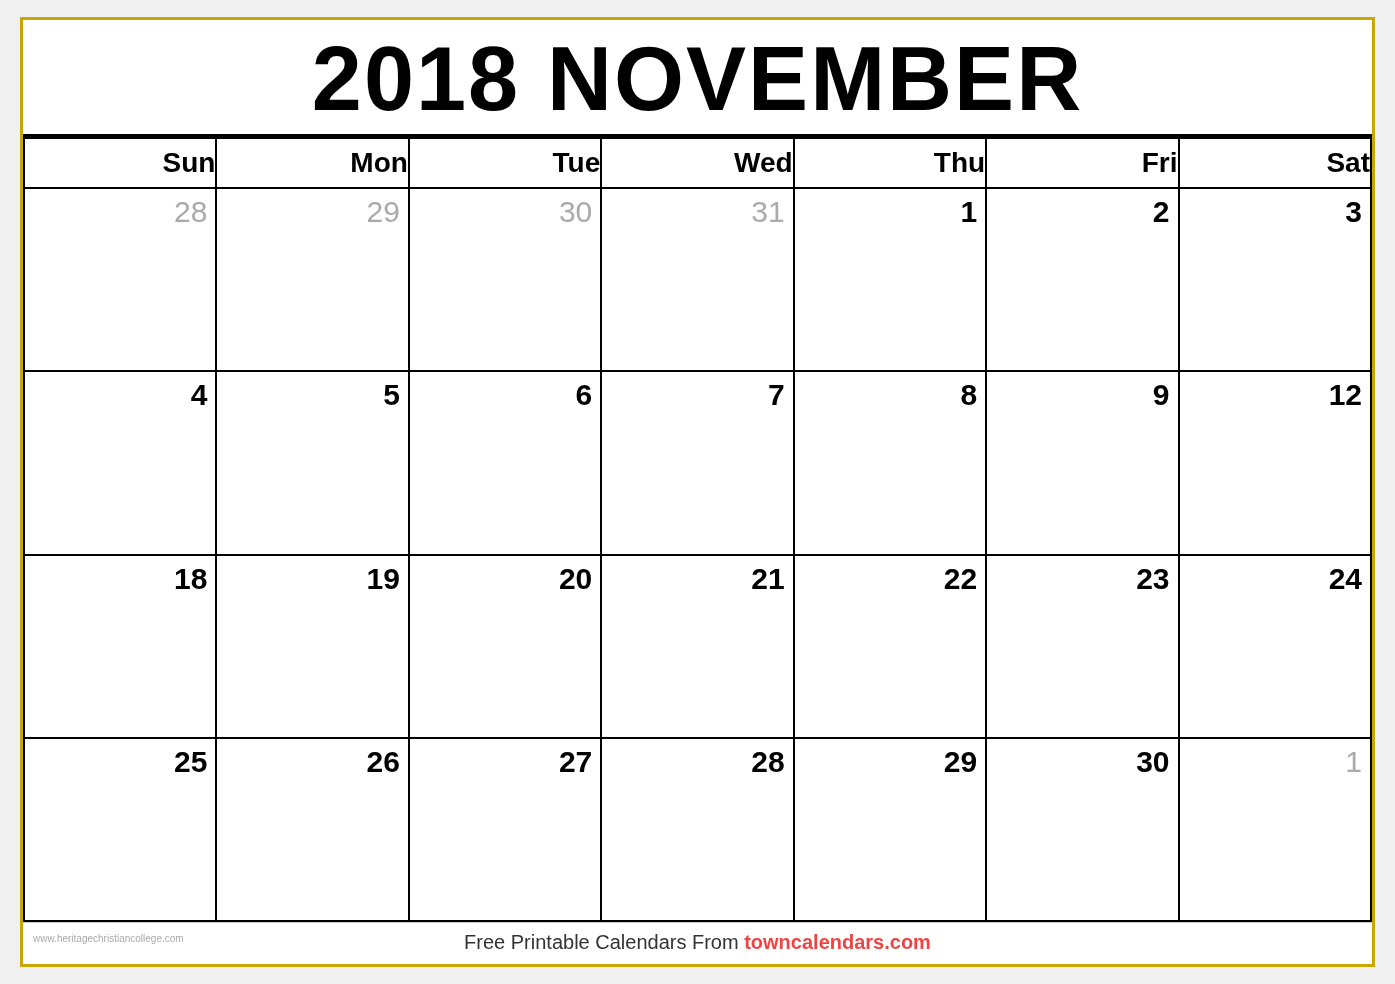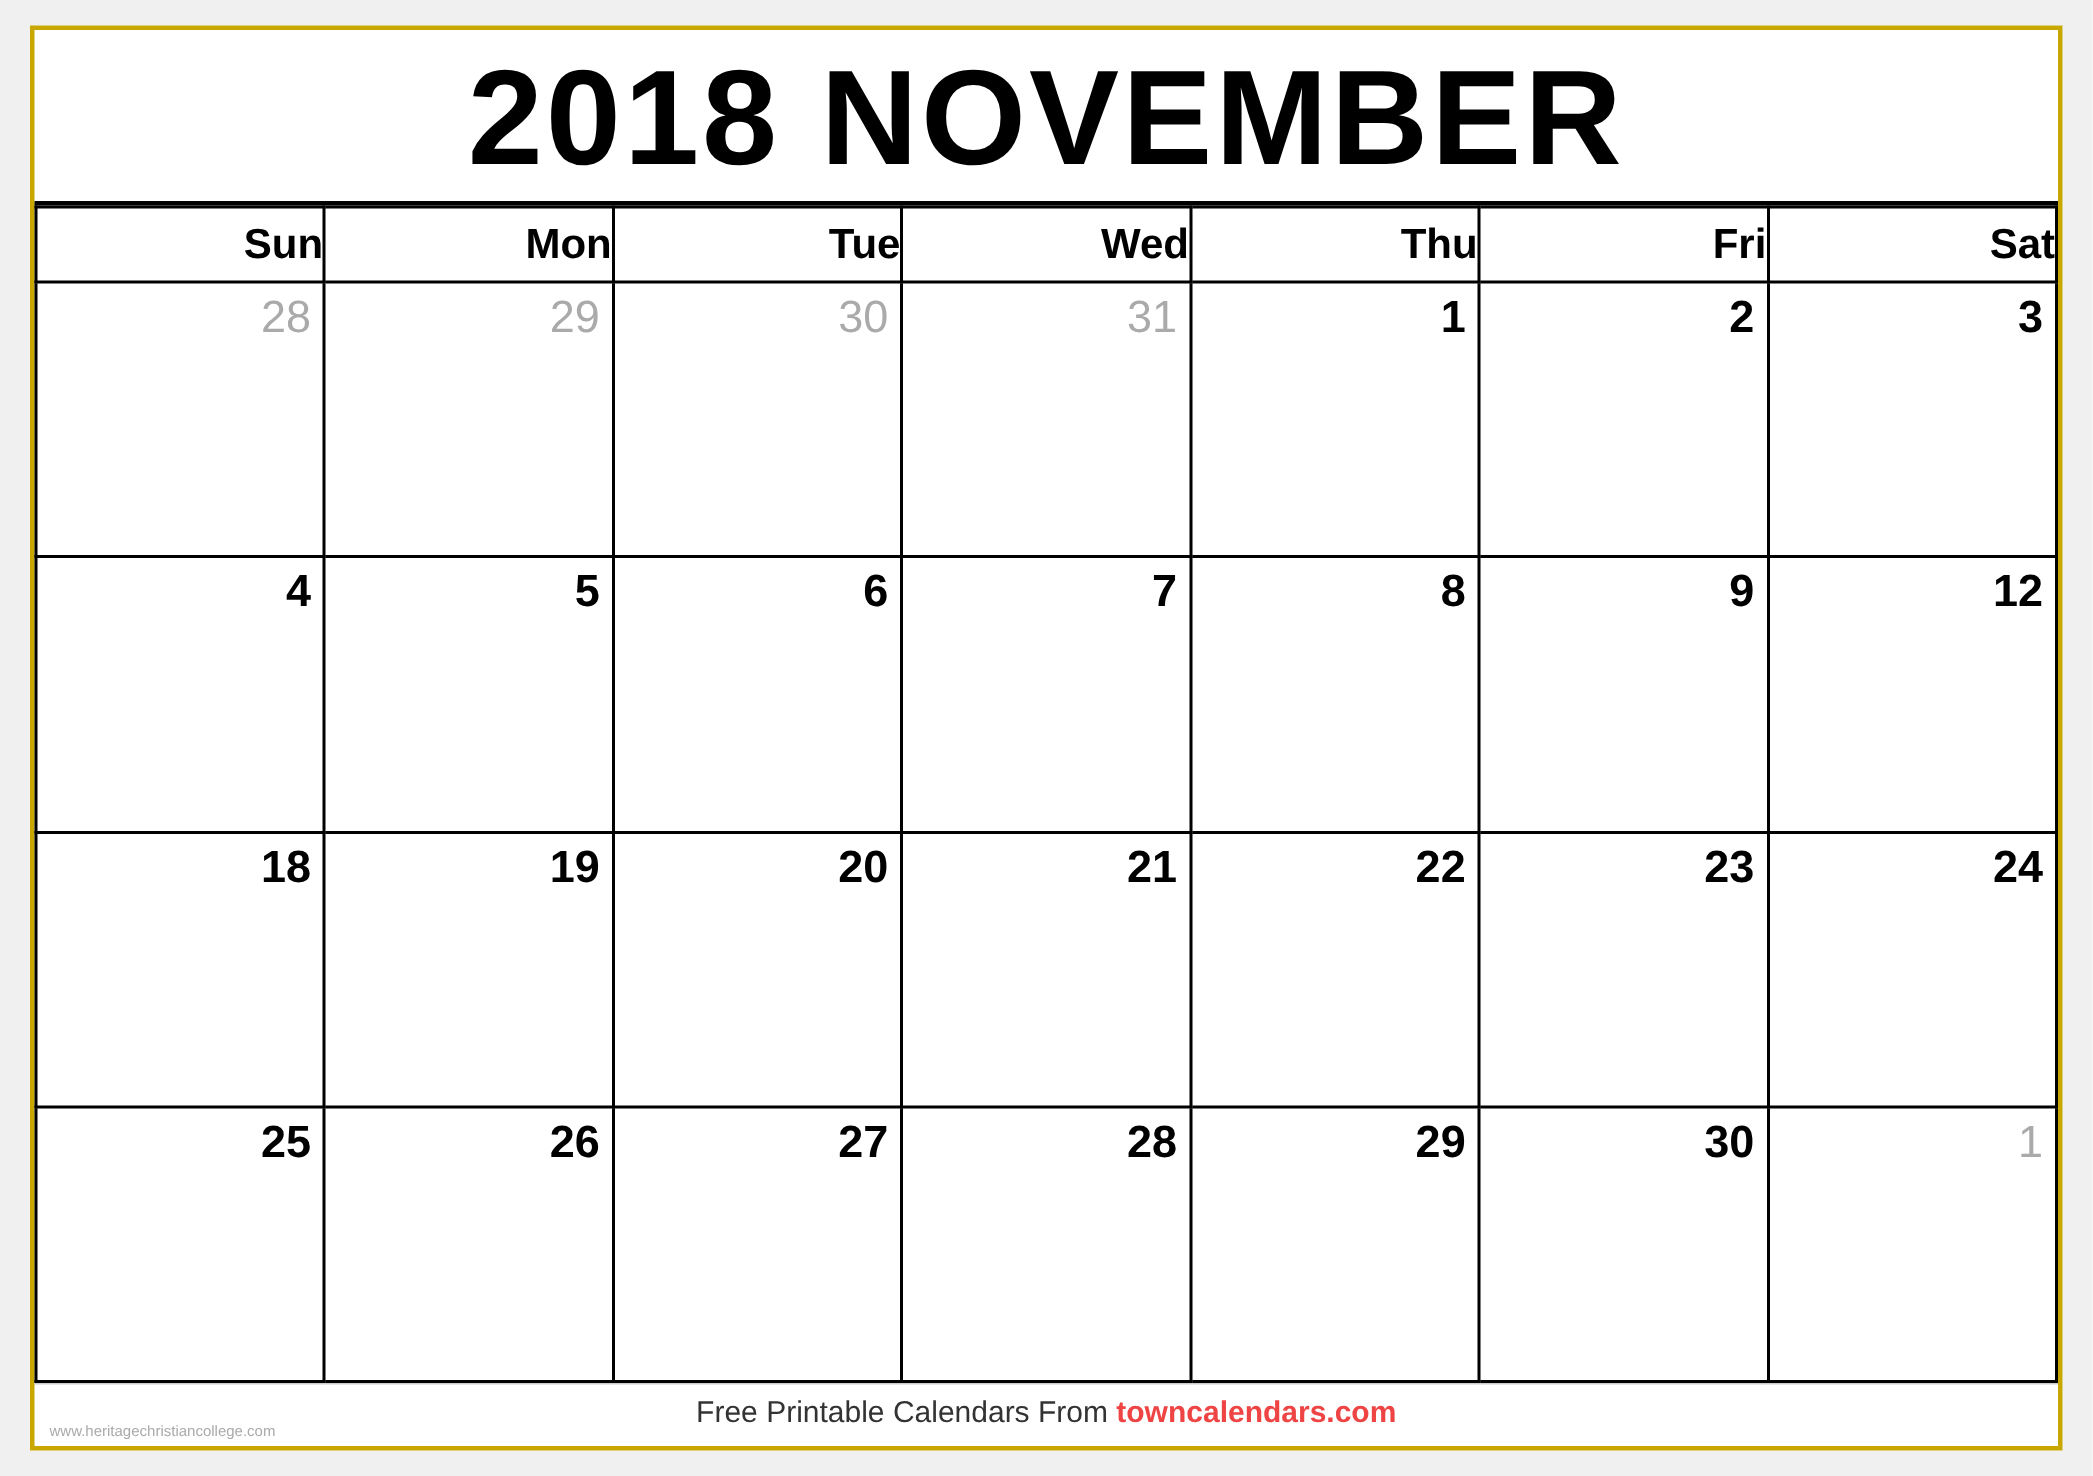--- a/index.html
+++ b/index.html
@@ -78,21 +78,21 @@
       position: relative;
     }
 
     .footer .brand {
       font-weight: bold;
       color: #ef4444;
     }
 
     .watermark {
       position: absolute;
-      bottom: 4px;
+      bottom: 20px;
       left: 10px;
       font-size: 10px;
       color: #aaa;
     }
   </style>
 </head>
 <body>
 
 <div class="page-wrapper">
   <div class="calendar-title">2018 NOVEMBER</div>

